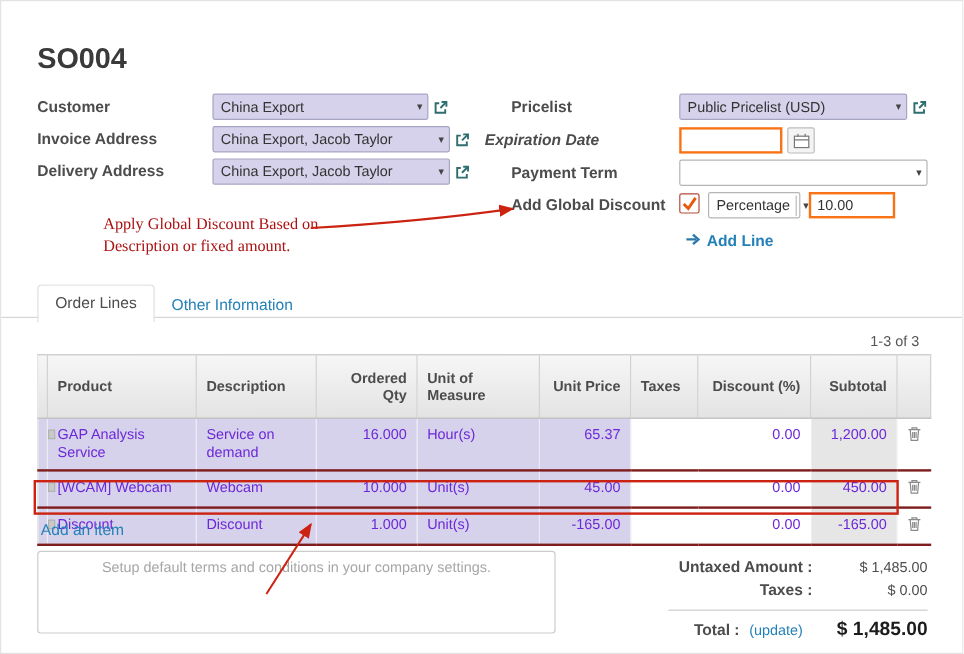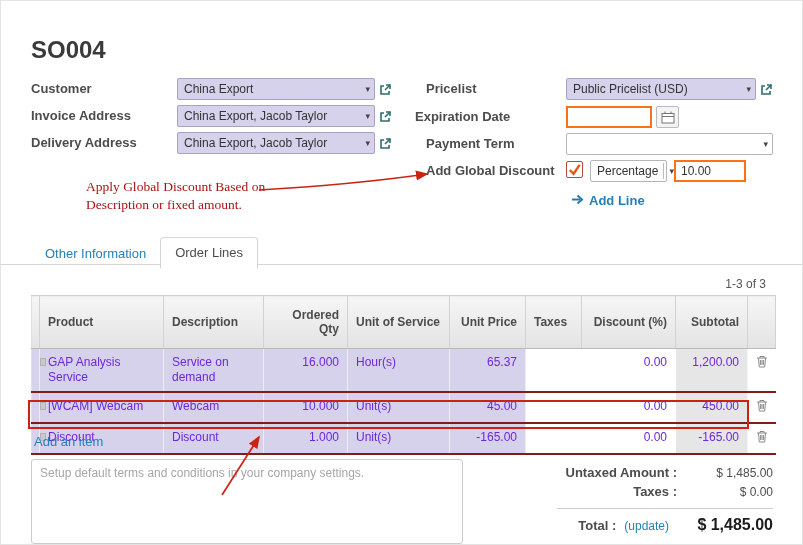--- a/index.html
+++ b/index.html
@@ -57,23 +57,23 @@
                 line-height: 1.25; vertical-align: top;
                 border-bottom: 2px solid #7f1d1d; border-right: 1px solid rgba(255,255,255,0.55); }
   td.lav { background: #d6d2eb; }
   td.gray { background: #e6e6e6; }
   td.num { text-align: right; }
   td.trash { text-align: center; padding-top: 7px; }
   .grip { display: inline-block; width: 6px; height: 8px; background: #c9c9c9; border: 1px solid #b2b2b2; }
 
   .additem { position: absolute; left: 33px; top: 433px; font-size: 13px; color: #2481b8; cursor: pointer; }
 
-  textarea.notes { position: absolute; left: 30px; top: 458px; width: 432px; height: 85px;
+  textarea.notes { position: absolute; left: 30px; top: 458px; width: 432px; height: 69px;
                 border: 1px solid #ccc; border-radius: 3px; padding: 6px 8px; resize: none;
-                font-family: "Liberation Sans", sans-serif; font-size: 12px; color: #333; }
+                font-family: "Liberation Sans", sans-serif; font-size: 12px; color: #333; text-align: center; }
   textarea.notes::placeholder { color: #a6a6a6; }
 
   .totals { position: absolute; left: 556px; top: 462px; width: 216px; }
   .trow { display: flex; justify-content: flex-end; align-items: baseline; padding: 2px 0; }
   .tlabel { flex: 1; text-align: right; font-size: 13px; font-weight: bold; color: #4c4c4c; }
   .tval { width: 96px; text-align: right; font-size: 12px; color: #4c4c4c; }
   .tsep { border-top: 1px solid #ccc; margin: 7px 0 5px; }
   .update { font-size: 12px; color: #2481b8; margin-left: 8px; cursor: pointer; }
   .tval.big { width: 104px; font-size: 16px; font-weight: bold; color: #1c1c1c; }
 
@@ -81,21 +81,21 @@
 </style>
 </head>
 <body>
 
 <div class="page">
 
   <div class="title">SO004</div>
 
   <div class="lbl" style="left:30px; top:80px;">Customer</div>
   <div class="fieldwrap" style="left:176px; top:77px;">
-    <div class="select lav" style="width:198px;">
+    <div class="select lav" style="width:180px;">
       <span>China Export</span>
       <span class="caret">▾</span>
     </div>
     <span class="extlink">
       <svg width="13" height="13" viewBox="0 0 13 13">
           <path d="M5 3 H2 V11 H10 V8" fill="none" stroke="#2e6e6e" stroke-width="1.6"></path>
           <path d="M7 2 H11 V6" fill="none" stroke="#2e6e6e" stroke-width="1.6"></path>
           <path d="M11 2 L6 7" stroke="#2e6e6e" stroke-width="1.6"></path>
         </svg>
     </span>
@@ -139,21 +139,21 @@
     </div>
     <span class="extlink">
       <svg width="13" height="13" viewBox="0 0 13 13">
           <path d="M5 3 H2 V11 H10 V8" fill="none" stroke="#2e6e6e" stroke-width="1.6"></path>
           <path d="M7 2 H11 V6" fill="none" stroke="#2e6e6e" stroke-width="1.6"></path>
           <path d="M11 2 L6 7" stroke="#2e6e6e" stroke-width="1.6"></path>
         </svg>
     </span>
   </div>
 
-  <div class="lbl" style="left:414px; top:108px;">Expiration Date</div>
+  <div class="lbl" style="left:403px; top:108px;font-style:italic;">Expiration Date</div>
   <div class="fieldwrap" style="left:565px; top:105px;">
     <input class="input" style="width: 86px;" value="">
     <span class="iconbtn">
       <svg width="14" height="13" viewBox="0 0 14 13">
           <rect x="1" y="2.5" width="12" height="9.5" fill="#fff" stroke="#777"></rect>
           <line x1="1" y1="5.5" x2="13" y2="5.5" stroke="#777"></line>
           <line x1="4" y1="0.5" x2="4" y2="3" stroke="#777"></line>
           <line x1="10" y1="0.5" x2="10" y2="3" stroke="#777"></line>
         </svg>
     </span>
@@ -188,22 +188,22 @@
           <path d="M6.5 1.5 L11 5.5 L6.5 9.5" stroke="#2a79ad" stroke-width="2" fill="none"></path>
         </svg>
     </span>
     <span>Add Line</span>
   </div>
 
   <div class="annotation" style="left:85px; top:177px; width:196px;">Apply Global Discount Based on Description or fixed amount.</div>
   <div class="annotation" style="left:107px; top:499px;">Added Discount Line</div>
 
   <div class="tabs">
+    <div class="tab active">Order Lines</div>
     <div class="tab inactive">Other Information</div>
-    <div class="tab active">Order Lines</div>
   </div>
   <div class="tabline"></div>
 
   <div class="pager">1-3 of 3</div>
 
   <div class="lines-wrap">
     <table class="lines">
       <colgroup>
         <col style="width:8px">
           <col style="width:124px">
@@ -215,21 +215,21 @@
           <col style="width:94px">
         <col style="width:72px">
           <col style="width:28px">
       </colgroup>
       <thead>
         <tr>
           <th></th>
           <th>Product</th>
           <th>Description</th>
           <th class="num">Ordered Qty</th>
-          <th>Unit of Service</th>
+          <th>Unit of Measure</th>
           <th class="num">Unit Price</th>
           <th>Taxes</th>
           <th class="num">Discount (%)</th>
           <th class="num">Subtotal</th>
           <th></th>
         </tr>
       </thead>
       <tbody>
         <tr>
           <td class="lav"><span class="grip"></span></td>

